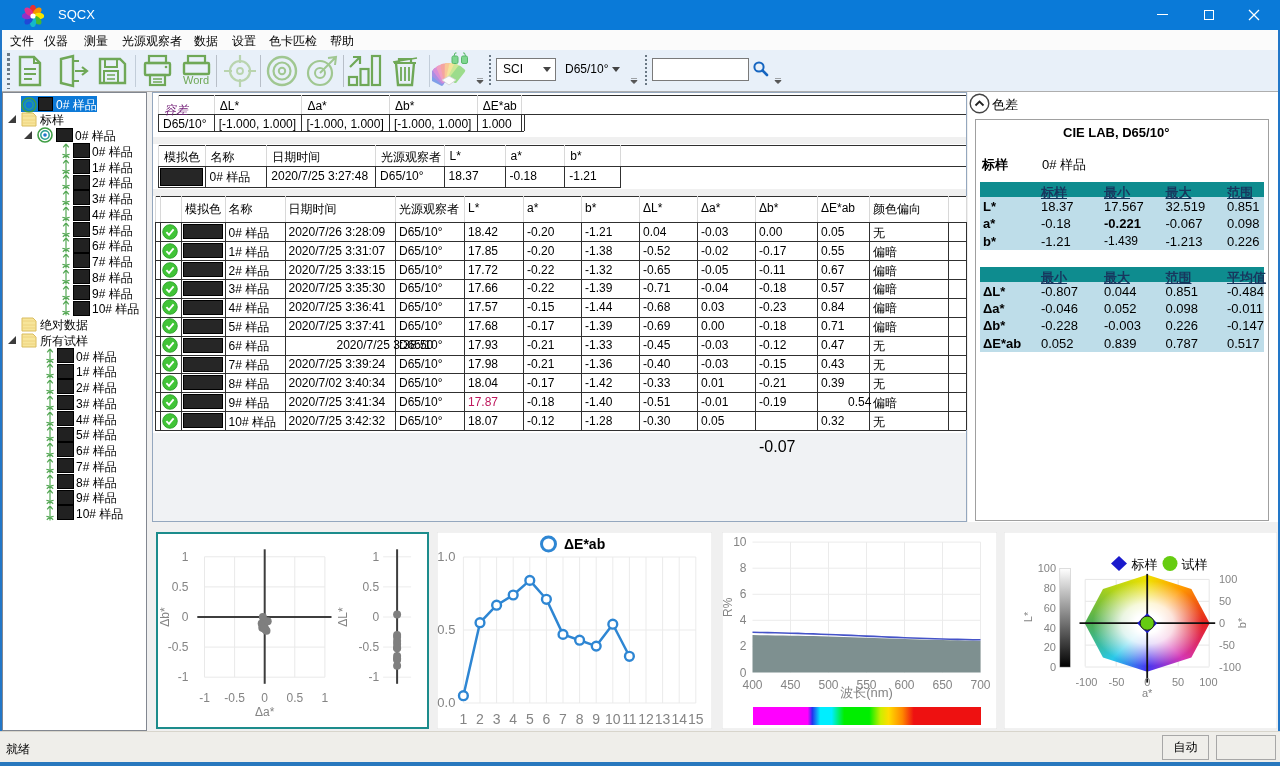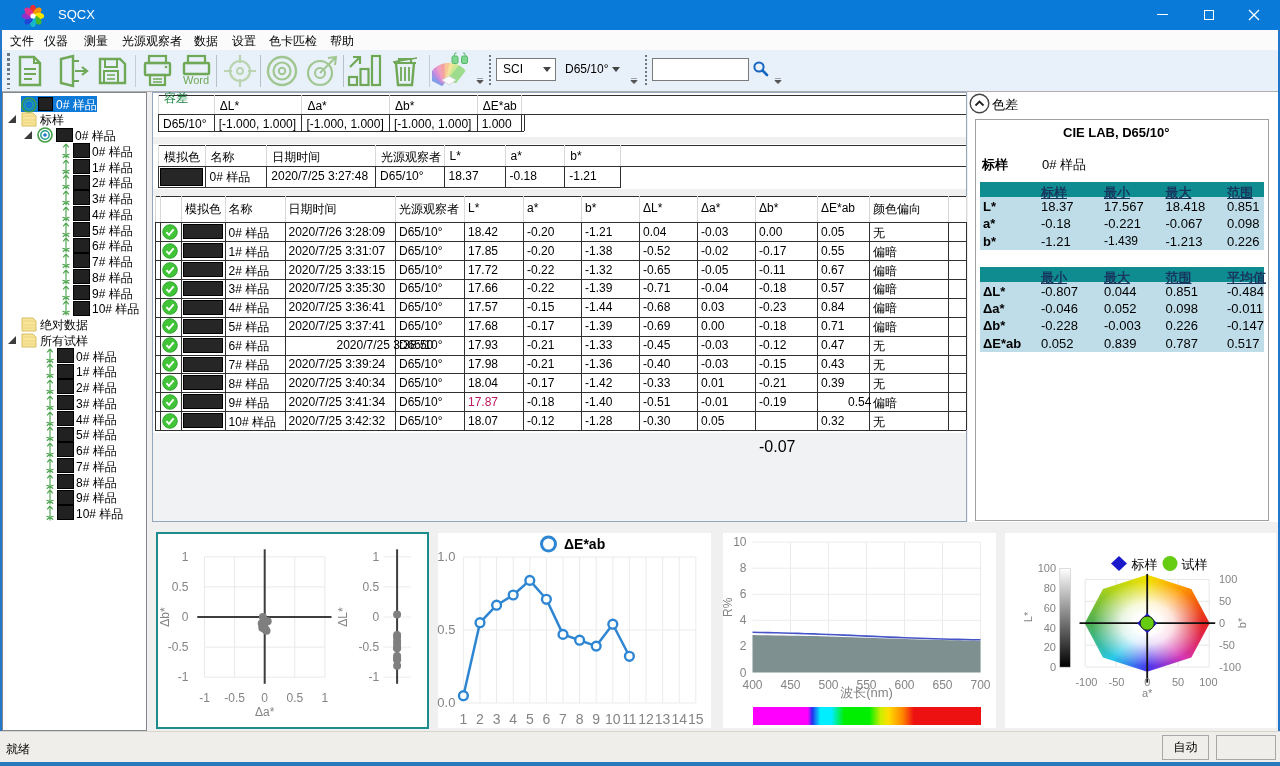--- a/index.html
+++ b/index.html
@@ -374,21 +374,21 @@
 <div class="abs" style="left:389.0px;top:95.0px;width:1px;height:19.0px;background:#d8d8d8;"></div>
 <div class="abs" style="left:476.7px;top:95.0px;width:1px;height:19.0px;background:#d8d8d8;"></div>
 <div class="abs" style="left:520.5px;top:95.0px;width:1px;height:19.0px;background:#d8d8d8;"></div>
 <div class="abs" style="left:158.0px;top:113.7px;width:1px;height:17.8px;background:#303030;"></div>
 <div class="abs" style="left:213.7px;top:113.7px;width:1px;height:17.8px;background:#303030;"></div>
 <div class="abs" style="left:301.4px;top:113.7px;width:1px;height:17.8px;background:#303030;"></div>
 <div class="abs" style="left:389.0px;top:113.7px;width:1px;height:17.8px;background:#303030;"></div>
 <div class="abs" style="left:476.7px;top:113.7px;width:1px;height:17.8px;background:#303030;"></div>
 <div class="abs" style="left:520.5px;top:113.7px;width:1px;height:17.8px;background:#303030;"></div>
 <div class="abs" style="left:524.0px;top:113.7px;width:1px;height:17.8px;background:#303030;"></div>
-<div class="abs" style="left:164.0px;top:90px;font-size:12px;color:#15803d;white-space:nowrap;">容差</div>
+<div class="abs" style="left:164.0px;top:102px;font-size:12px;color:#701a75;white-space:nowrap;font-style:italic;">容差</div>
 <div class="abs" style="left:219.7px;top:98.5px;font-size:12px;color:#000;white-space:nowrap;">ΔL*</div>
 <div class="abs" style="left:307.4px;top:98.5px;font-size:12px;color:#000;white-space:nowrap;">Δa*</div>
 <div class="abs" style="left:395.0px;top:98.5px;font-size:12px;color:#000;white-space:nowrap;">Δb*</div>
 <div class="abs" style="left:482.7px;top:98.5px;font-size:12px;color:#000;white-space:nowrap;">ΔE*ab</div>
 <div class="abs" style="left:163.0px;top:116.5px;font-size:12px;color:#000;white-space:nowrap;">D65/10°</div>
 <div class="abs" style="left:218.7px;top:116.5px;font-size:12px;color:#000;white-space:nowrap;">[-1.000, 1.000]</div>
 <div class="abs" style="left:306.4px;top:116.5px;font-size:12px;color:#000;white-space:nowrap;">[-1.000, 1.000]</div>
 <div class="abs" style="left:394.0px;top:116.5px;font-size:12px;color:#000;white-space:nowrap;">[-1.000, 1.000]</div>
 <div class="abs" style="left:481.7px;top:116.5px;font-size:12px;color:#000;white-space:nowrap;">1.000</div>
 <div class="abs" style="left:158.0px;top:144.6px;width:808.0px;height:1px;background:#303030;"></div>
@@ -608,21 +608,21 @@
 <div class="abs" style="left:701.0px;top:357.0px;font-size:12px;color:#000;white-space:nowrap;">-0.03</div>
 <div class="abs" style="left:759.0px;top:357.0px;font-size:12px;color:#000;white-space:nowrap;">-0.15</div>
 <div class="abs" style="left:821.0px;top:357.0px;font-size:12px;color:#000;white-space:nowrap;">0.43</div>
 <div class="abs" style="left:873.0px;top:357.0px;font-size:12px;color:#000;white-space:nowrap;">无</div>
 <svg class="abs" style="left:161.6px;top:375.0px;" width="16" height="16" viewBox="0 0 16 16">
     <circle cx="8" cy="8" r="7.3" fill="#41c437" stroke="#239a23" stroke-width="0.8"></circle>
     <path d="M4.4 8.2 L7 10.8 L11.6 5.4" fill="none" stroke="#fff" stroke-width="1.9"></path>
   </svg>
 <div class="abs" style="left:183.0px;top:375.4px;width:40px;height:15px;background:#262626;border:1px solid #000;"></div>
 <div class="abs" style="left:228.6px;top:375.9px;font-size:12px;color:#000;white-space:nowrap;">8# 样品</div>
-<div class="abs" style="left:288.5px;top:375.9px;font-size:12px;color:#000;white-space:nowrap;">2020/7/25 3:40:34</div>
+<div class="abs" style="left:288.5px;top:375.9px;font-size:12px;color:#000;white-space:nowrap;">2020/7/02 3:40:34</div>
 <div class="abs" style="left:399.0px;top:375.9px;font-size:12px;color:#000;white-space:nowrap;">D65/10°</div>
 <div class="abs" style="left:468.0px;top:375.9px;font-size:12px;color:#000;white-space:nowrap;">18.04</div>
 <div class="abs" style="left:527.0px;top:375.9px;font-size:12px;color:#000;white-space:nowrap;">-0.17</div>
 <div class="abs" style="left:585.0px;top:375.9px;font-size:12px;color:#000;white-space:nowrap;">-1.42</div>
 <div class="abs" style="left:643.0px;top:375.9px;font-size:12px;color:#000;white-space:nowrap;">-0.33</div>
 <div class="abs" style="left:701.0px;top:375.9px;font-size:12px;color:#000;white-space:nowrap;">0.01</div>
 <div class="abs" style="left:759.0px;top:375.9px;font-size:12px;color:#000;white-space:nowrap;">-0.21</div>
 <div class="abs" style="left:821.0px;top:375.9px;font-size:12px;color:#000;white-space:nowrap;">0.39</div>
 <div class="abs" style="left:873.0px;top:375.9px;font-size:12px;color:#000;white-space:nowrap;">无</div>
 <svg class="abs" style="left:161.6px;top:393.9px;" width="16" height="16" viewBox="0 0 16 16">
@@ -669,25 +669,25 @@
 <div class="abs" style="left:1042.0px;top:155.5px;font-size:13px;color:#000;white-space:nowrap;">0# 样品</div>
 <div class="abs" style="left:980px;top:182px;width:284px;height:15.5px;background:#0e8c8f;"></div>
 <div class="abs" style="left:980px;top:197px;width:284px;height:52.5px;background:#bedde9;"></div>
 <div class="abs" style="left:1041.0px;top:183.5px;font-size:13px;color:#17375e;white-space:nowrap;font-weight:bold;text-decoration:underline;">标样</div>
 <div class="abs" style="left:1104.0px;top:183.5px;font-size:13px;color:#17375e;white-space:nowrap;font-weight:bold;text-decoration:underline;">最小</div>
 <div class="abs" style="left:1165.5px;top:183.5px;font-size:13px;color:#17375e;white-space:nowrap;font-weight:bold;text-decoration:underline;">最大</div>
 <div class="abs" style="left:1227.0px;top:183.5px;font-size:13px;color:#17375e;white-space:nowrap;font-weight:bold;text-decoration:underline;">范围</div>
 <div class="abs" style="left:983.0px;top:199.0px;font-size:13px;color:#000;white-space:nowrap;font-weight:bold;">L*</div>
 <div class="abs" style="left:1041.0px;top:199.0px;font-size:13px;color:#000;white-space:nowrap;">18.37</div>
 <div class="abs" style="left:1104.0px;top:199.0px;font-size:13px;color:#000;white-space:nowrap;">17.567</div>
-<div class="abs" style="left:1165.5px;top:199.0px;font-size:13px;color:#000;white-space:nowrap;">18.418</div>
+<div class="abs" style="left:1165.5px;top:199.0px;font-size:13px;color:#000;white-space:nowrap;">32.519</div>
 <div class="abs" style="left:1227.0px;top:199.0px;font-size:13px;color:#000;white-space:nowrap;">0.851</div>
 <div class="abs" style="left:983.0px;top:216.4px;font-size:13px;color:#000;white-space:nowrap;font-weight:bold;">a*</div>
 <div class="abs" style="left:1041.0px;top:216.4px;font-size:13px;color:#000;white-space:nowrap;">-0.18</div>
-<div class="abs" style="left:1104.0px;top:216.4px;font-size:13px;color:#000;white-space:nowrap;">-0.221</div>
+<div class="abs" style="left:1104.0px;top:216.4px;font-size:13px;color:#000;white-space:nowrap;font-weight:bold;">-0.221</div>
 <div class="abs" style="left:1165.5px;top:216.4px;font-size:13px;color:#000;white-space:nowrap;">-0.067</div>
 <div class="abs" style="left:1227.0px;top:216.4px;font-size:13px;color:#000;white-space:nowrap;">0.098</div>
 <div class="abs" style="left:983.0px;top:233.8px;font-size:13px;color:#000;white-space:nowrap;font-weight:bold;">b*</div>
 <div class="abs" style="left:1041.0px;top:233.8px;font-size:13px;color:#000;white-space:nowrap;">-1.21</div>
 <div class="abs" style="left:1104.0px;top:233.8px;font-size:12px;color:#000;white-space:nowrap;">-1.439</div>
 <div class="abs" style="left:1165.5px;top:233.8px;font-size:13px;color:#000;white-space:nowrap;">-1.213</div>
 <div class="abs" style="left:1227.0px;top:233.8px;font-size:13px;color:#000;white-space:nowrap;">0.226</div>
 <div class="abs" style="left:980px;top:267px;width:284px;height:15.5px;background:#0e8c8f;"></div>
 <div class="abs" style="left:980px;top:282px;width:284px;height:70px;background:#bedde9;"></div>
 <div class="abs" style="left:1041.0px;top:268.5px;font-size:13px;color:#17375e;white-space:nowrap;font-weight:bold;text-decoration:underline;">最小</div>

